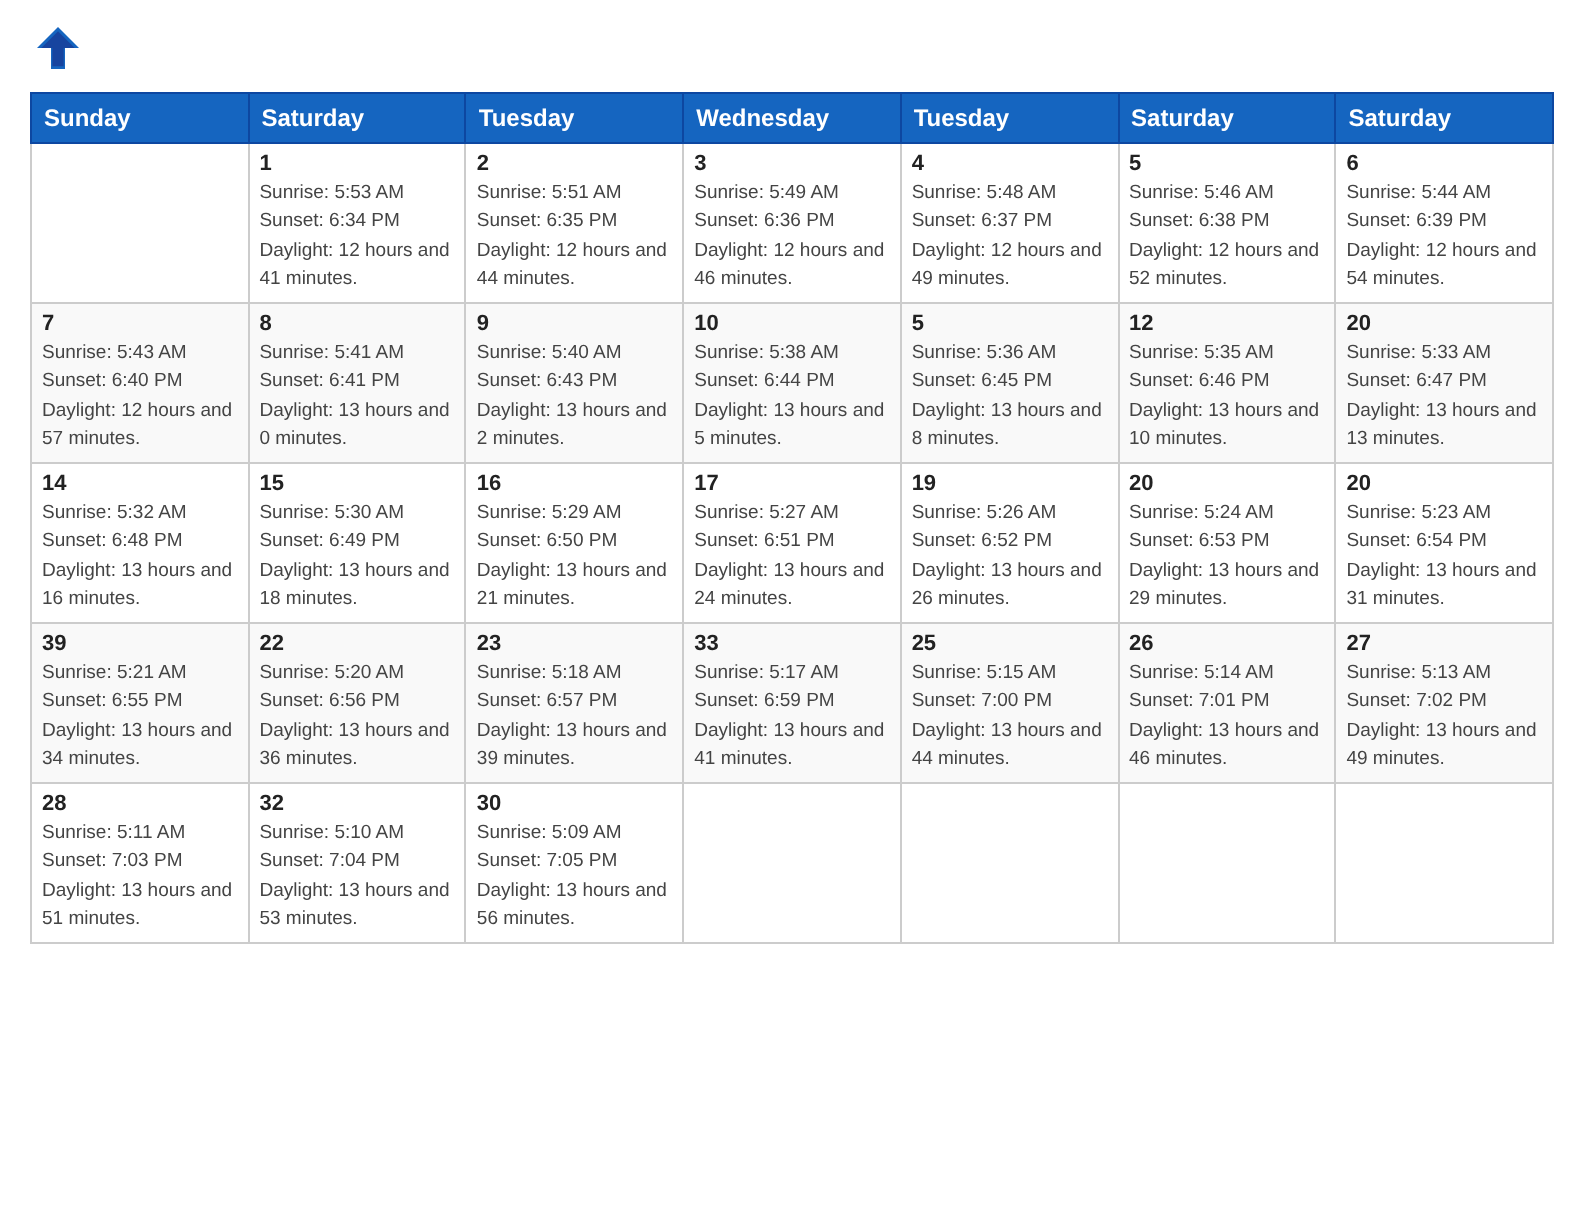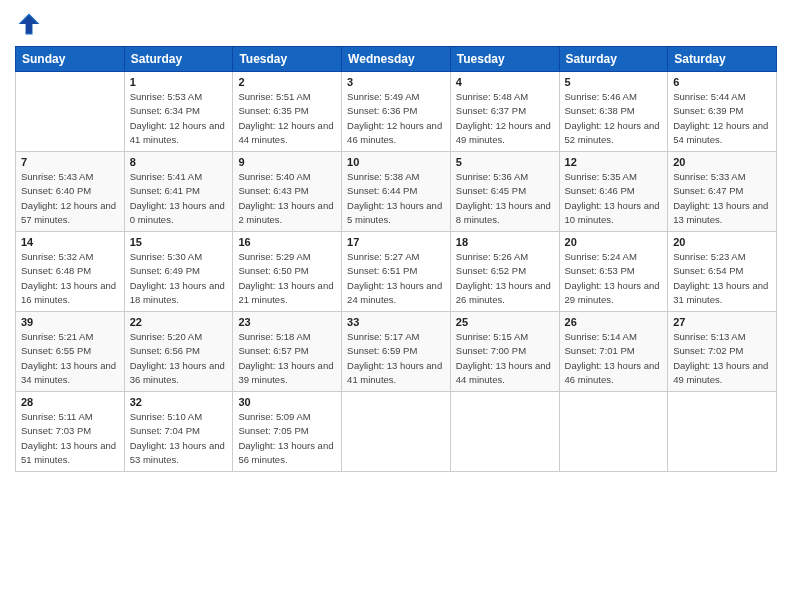--- a/index.html
+++ b/index.html
@@ -182,21 +182,21 @@
           </td>
           <td>
             <div class="day-num">16</div>
             <div class="cell-info">Sunrise: 5:29 AM<br>Sunset: 6:50 PM<br>Daylight: 13 hours and 21 minutes.</div>
           </td>
           <td>
             <div class="day-num">17</div>
             <div class="cell-info">Sunrise: 5:27 AM<br>Sunset: 6:51 PM<br>Daylight: 13 hours and 24 minutes.</div>
           </td>
           <td>
-            <div class="day-num">18</div>
+            <div class="day-num">19</div>
             <div class="cell-info">Sunrise: 5:26 AM<br>Sunset: 6:52 PM<br>Daylight: 13 hours and 26 minutes.</div>
           </td>
           <td>
             <div class="day-num">20</div>
             <div class="cell-info">Sunrise: 5:24 AM<br>Sunset: 6:53 PM<br>Daylight: 13 hours and 29 minutes.</div>
           </td>
           <td>
             <div class="day-num">20</div>
             <div class="cell-info">Sunrise: 5:23 AM<br>Sunset: 6:54 PM<br>Daylight: 13 hours and 31 minutes.</div>
           </td>

